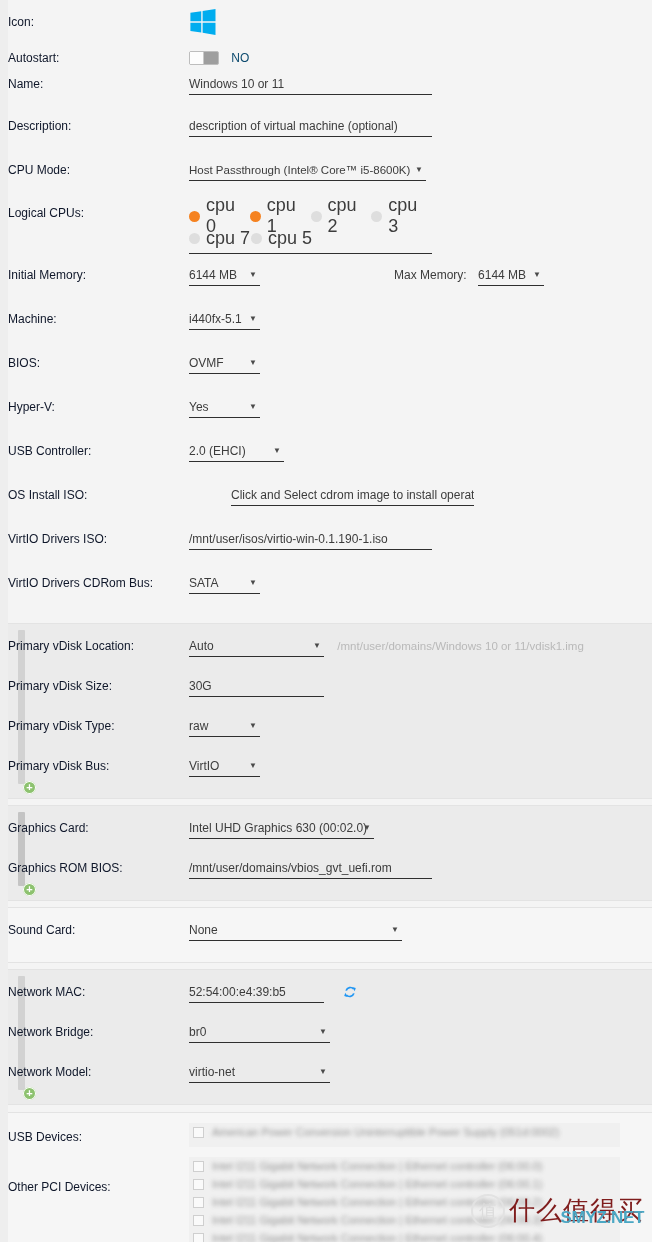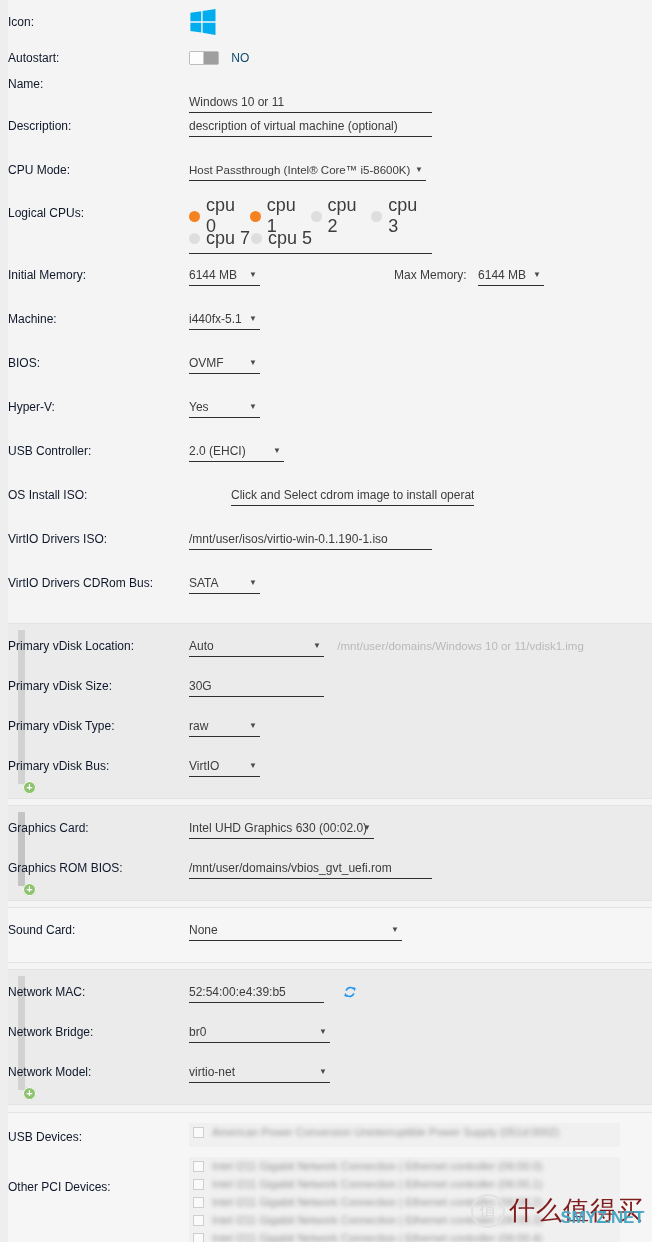--- a/index.html
+++ b/index.html
@@ -260,21 +260,21 @@
       <div class="label">Autostart:</div>
       <div class="field">
         <span class="toggle"><span class="knob"></span></span>
         <span class="toggle-text">NO</span>
       </div>
     </div>
 
     <div class="row" style="height:38px;align-items:flex-start;padding-top:4px;">
       <div class="label">Name:</div>
       <div class="field">
-        <span class="uline" style="width:243px;margin-top:18px;">
+        <span class="uline" style="width:243px;">
           <span class="val">Windows 10 or 11</span>
         </span>
       </div>
     </div>
 
     <div class="row" style="height:40px;align-items:flex-start;padding-top:4px;">
       <div class="label">Description:</div>
       <div class="field">
         <span class="uline" style="width:243px;">
           <span class="val ph">description of virtual machine (optional)</span>

